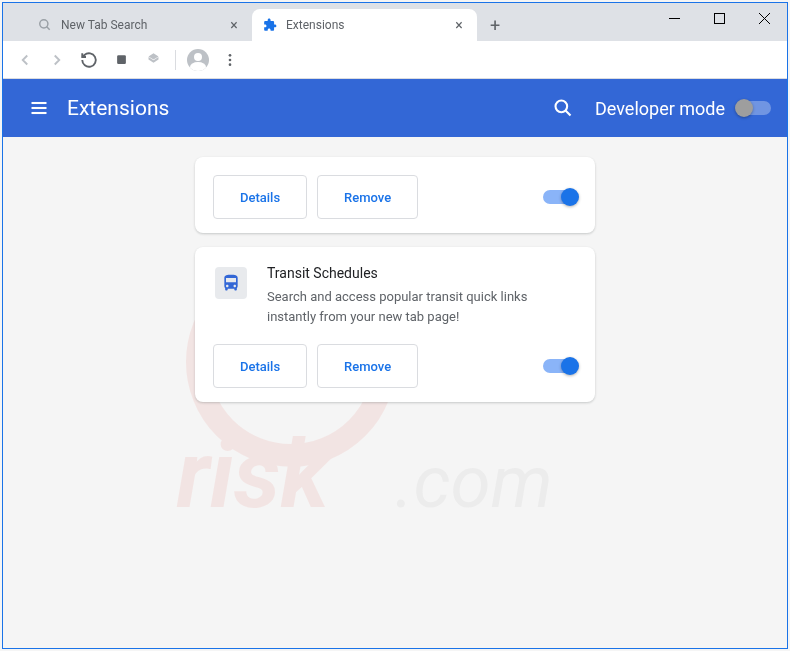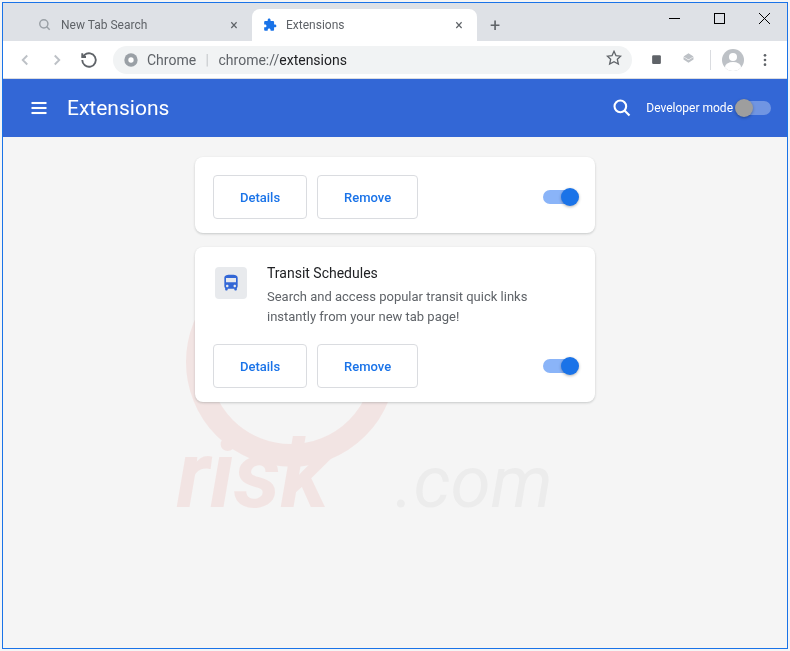--- a/index.html
+++ b/index.html
@@ -38,21 +38,21 @@
 .tb-sep { width: 1px; height: 20px; background: #dadce0; margin: 0 4px; }
 .avatar { width: 22px; height: 22px; border-radius: 50%; background: #bdc1c6; position: relative; overflow: hidden; }
 .avatar::before { content: ''; position: absolute; width: 8px; height: 8px; border-radius: 50%; background: #fff; top: 4px; left: 7px; }
 .avatar::after { content: ''; position: absolute; width: 16px; height: 10px; border-radius: 50% 50% 0 0; background: #fff; top: 13px; left: 3px; }
 
 
 .ext-header { height: 58px; background: #3367d6; color: #fff; display: flex; align-items: center; padding: 0 16px; }
 .menu-btn { width: 40px; height: 40px; display: flex; align-items: center; justify-content: center; cursor: pointer; }
 .ext-title { font-size: 21px; font-weight: 400; margin-left: 8px; flex: 1; }
 .ext-search { width: 40px; height: 40px; display: flex; align-items: center; justify-content: center; cursor: pointer; }
-.dev-mode { font-size: 12px; margin: 0 4px; }
+.dev-mode { font-size: 18px; margin: 0 12px; }
 .dev-toggle { width: 34px; height: 14px; background: rgba(255,255,255,0.3); border-radius: 7px; position: relative; cursor: pointer; }
 .dev-toggle::after { content: ''; position: absolute; width: 18px; height: 18px; border-radius: 50%; background: #9e9e9e; left: -2px; top: -2px; box-shadow: 0 1px 3px rgba(0,0,0,0.3); }
 
 
 .content { flex: 1; background: #f5f5f5; padding: 20px; display: flex; flex-direction: column; align-items: center; gap: 14px; position: relative; }
 
 
 .card { width: 400px; background: #fff; border-radius: 8px; box-shadow: 0 1px 2px rgba(60,64,67,0.15), 0 1px 3px rgba(60,64,67,0.1); padding: 18px 18px 14px; position: relative; z-index: 2; }
 .card-top { display: flex; gap: 18px; margin-bottom: 18px; }
 .card-icon { width: 36px; height: 36px; flex-shrink: 0; display: flex; align-items: center; justify-content: center; }
@@ -125,39 +125,20 @@
         <svg width="18" height="18" viewBox="0 0 24 24" fill="none" stroke="currentColor" stroke-width="2.5">
           <polyline points="9 18 15 12 9 6"></polyline>
         </svg>
       </div>
     <div class="nav-btn">
         <svg width="18" height="18" viewBox="0 0 24 24" fill="none" stroke="currentColor" stroke-width="2.5">
           <path d="M3 12a9 9 0 1 0 3-6.7L3 8"></path>
           <polyline points="3 3 3 8 8 8"></polyline>
         </svg>
       </div>
-    <div class="omnibox">
-      <span class="omnibox-icon">
-        <svg width="16" height="16" viewBox="0 0 24 24">
-            <circle cx="12" cy="12" r="10" fill="#9aa0a6"></circle>
-            <circle cx="12" cy="12" r="4" fill="#fff"></circle>
-          </svg>
-      </span>
-      <span class="omnibox-text">
-        <span>Chrome</span>
-        <span style="color:#c5c8cb;margin:0 6px">|</span>
-        <span>chrome://</span><span class="bold">extensions</span>
-      </span>
-      <span class="spacer"></span>
-      <span class="omnibox-star">
-        <svg width="16" height="16" viewBox="0 0 24 24" fill="none" stroke="currentColor" stroke-width="2">
-            <polygon points="12 2 15 8.5 22 9.3 17 14 18.5 21 12 17.5 5.5 21 7 14 2 9.3 9 8.5 12 2"></polygon>
-          </svg>
-      </span>
-    </div>
     <span class="tb-icon">
         <svg width="15" height="15" viewBox="0 0 24 24" fill="#5f6368">
           <rect x="5" y="5" width="14" height="14" rx="2"></rect>
         </svg>
       </span>
     <span class="tb-icon">
         <svg width="15" height="15" viewBox="0 0 24 24" fill="#bdc1c6">
           <path d="M12 2L4 7l8 5 8-5-8-5zm0 11L4 8v4l8 5 8-5V8l-8 5z"></path>
         </svg>
       </span>

